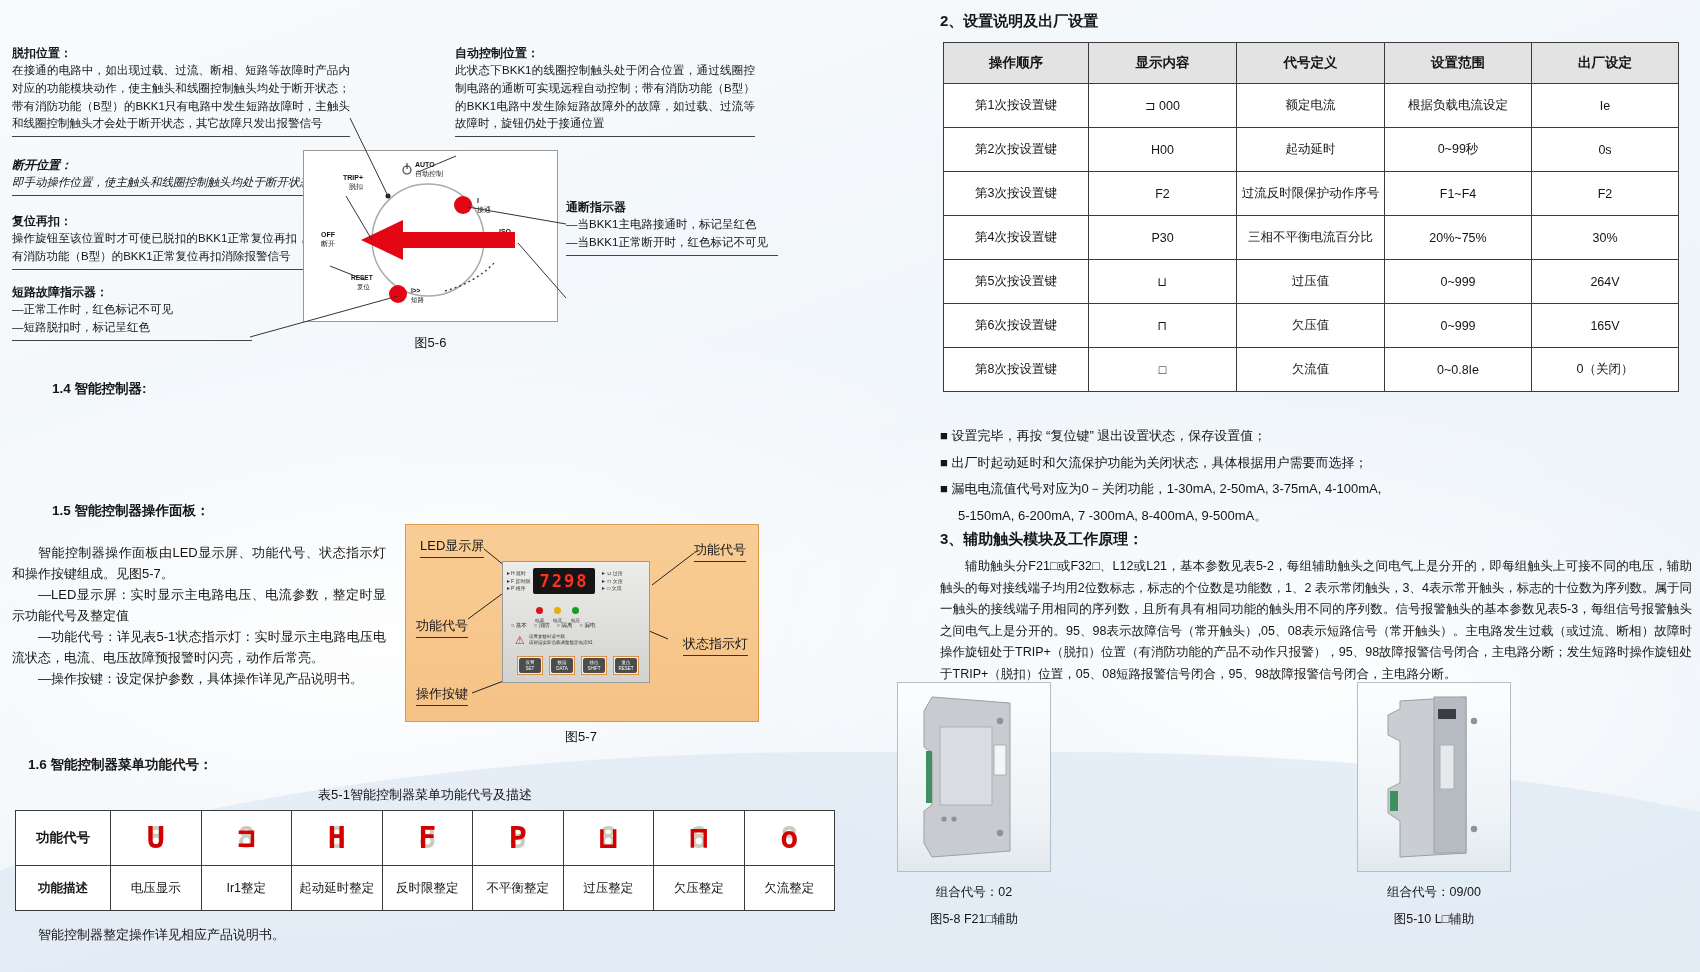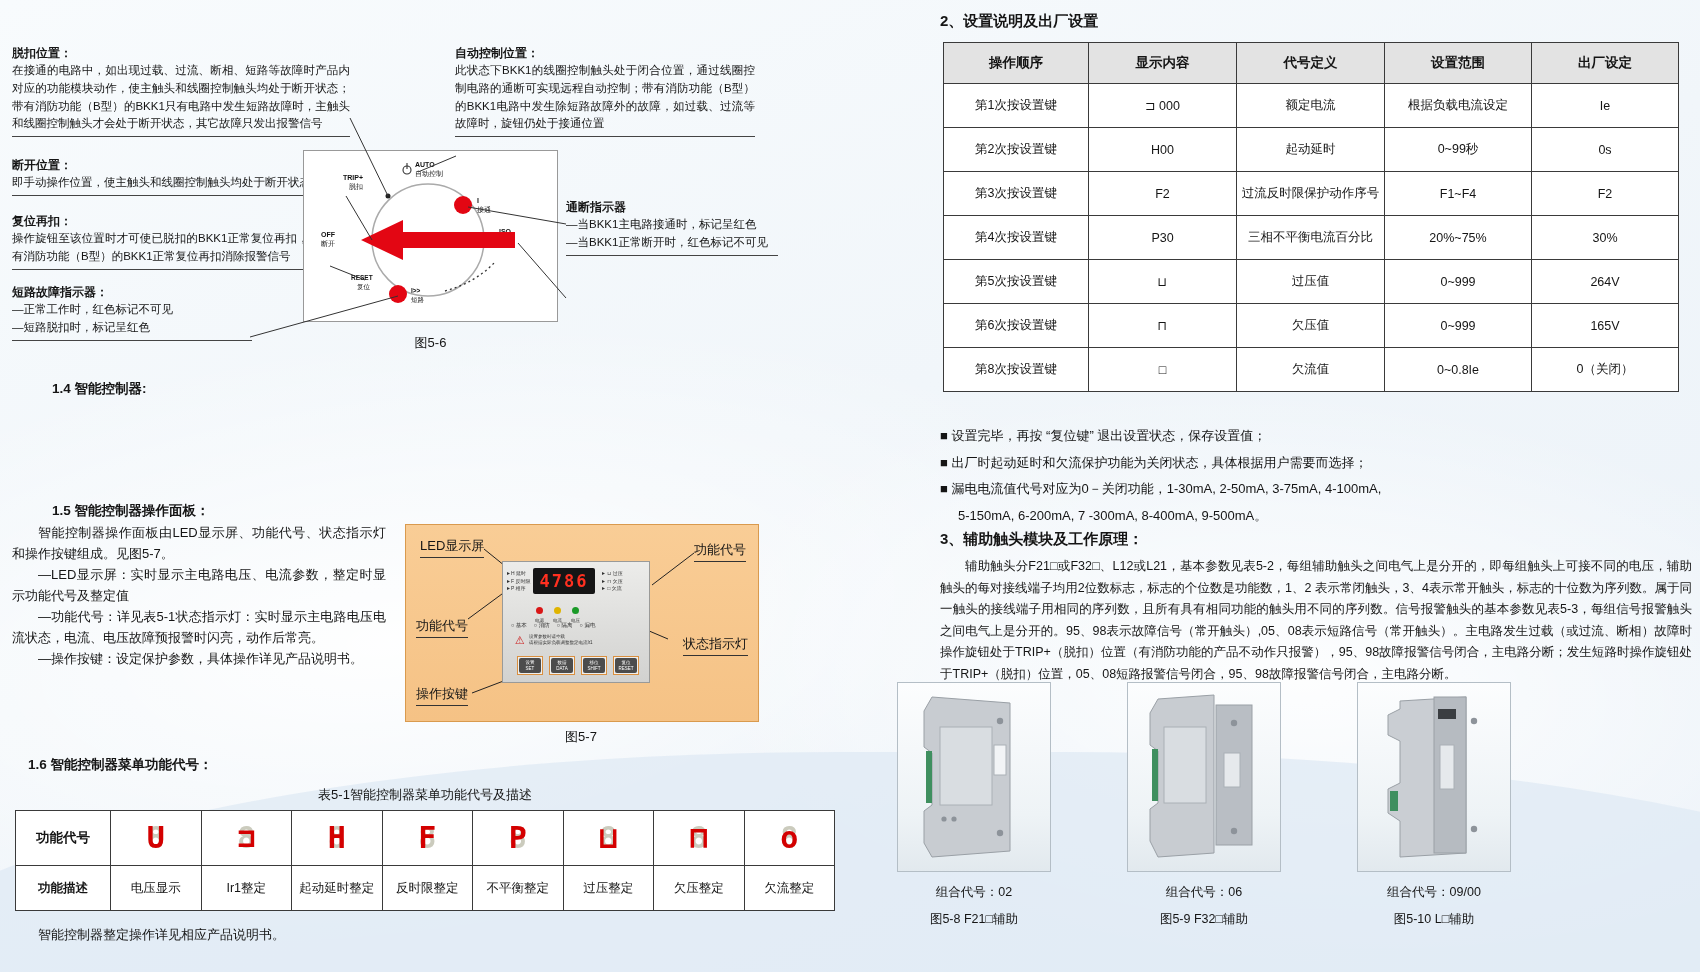--- a/index.html
+++ b/index.html
@@ -83,21 +83,21 @@
   <div class="wave wave-b"></div>
 
   <div class="abs z callout" style="left:12px;top:44px;width:338px;">
     <div class="callout-title">脱扣位置：</div>
     <div class="callout-body">在接通的电路中，如出现过载、过流、断相、短路等故障时产品内对应的功能模块动作，使主触头和线圈控制触头均处于断开状态；带有消防功能（B型）的BKK1只有电路中发生短路故障时，主触头和线圈控制触头才会处于断开状态，其它故障只发出报警信号</div>
   </div>
   <div class="abs z callout" style="left:455px;top:44px;width:300px;">
     <div class="callout-title">自动控制位置：</div>
     <div class="callout-body">此状态下BKK1的线圈控制触头处于闭合位置，通过线圈控制电路的通断可实现远程自动控制；带有消防功能（B型）的BKK1电路中发生除短路故障外的故障，如过载、过流等故障时，旋钮仍处于接通位置</div>
   </div>
-  <div class="abs z callout" style="left:12px;top:156px;width:336px;">
+  <div class="abs z callout" style="left:12px;top:156px;width:336px;font-style:italic;">
     <div class="callout-title">断开位置：</div>
     <div class="callout-body">即手动操作位置，使主触头和线圈控制触头均处于断开状态</div>
   </div>
   <div class="abs z callout" style="left:12px;top:212px;width:320px;">
     <div class="callout-title">复位再扣：</div>
     <div class="callout-body">操作旋钮至该位置时才可使已脱扣的BKK1正常复位再扣，使带有消防功能（B型）的BKK1正常复位再扣消除报警信号</div>
   </div>
   <div class="abs z callout" style="left:12px;top:283px;width:240px;">
     <div class="callout-title">短路故障指示器：</div>
     <div class="callout-body">—正常工作时，红色标记不可见
@@ -147,21 +147,21 @@
     <line x1="456" y1="116" x2="418" y2="132"></line>
     <line x1="468" y1="167" x2="566" y2="184"></line>
     <line x1="518" y1="203" x2="566" y2="258"></line>
   </svg>
 
   <div class="abs z caption" style="left:303px;top:334px;width:255px;">图5-6</div>
 
   <div class="abs z h-sec" style="left:52px;top:380px;">1.4 智能控制器:</div>
 
   <div class="abs z h-sec" style="left:52px;top:502px;">1.5 智能控制器操作面板：</div>
-  <div class="abs z" style="left:12px;top:522px;width:374px;">
+  <div class="abs z" style="left:12px;top:542px;width:374px;">
     <p class="para">智能控制器操作面板由LED显示屏、功能代号、状态指示灯和操作按键组成。见图5-7。</p>
     <p class="para">—LED显示屏：实时显示主电路电压、电流参数，整定时显示功能代号及整定值</p>
     <p class="para">—功能代号：详见表5-1状态指示灯：实时显示主电路电压电流状态，电流、电压故障预报警时闪亮，动作后常亮。</p>
     <p class="para">—操作按键：设定保护参数，具体操作详见产品说明书。</p>
   </div>
 
   <div class="abs z fig57" style="left:405px;top:524px;width:352px;height:196px;">
     <div class="lbl" style="left:14px;top:12px;">LED显示屏</div>
     <div class="lbl" style="right:12px;top:16px;">功能代号</div>
     <div class="lbl" style="left:10px;top:92px;">功能代号</div>
@@ -175,21 +175,21 @@
         <line x1="262" y1="114" x2="182" y2="80"></line>
         <line x1="66" y1="168" x2="108" y2="152"></line>
       </g>
     </svg>
     <div class="panel-inner" style="left:96px;top:36px;width:146px;height:120px;">
       <div class="abs" style="left:3px;top:8px;">
         <div class="ind">►H 延时</div>
         <div class="ind">►F 反时限</div>
         <div class="ind">►P 相序</div>
       </div>
-      <div class="lcd" style="left:30px;top:6px;width:62px;height:26px;">4786</div>
+      <div class="lcd" style="left:30px;top:6px;width:62px;height:26px;">7298</div>
       <div class="abs" style="left:98px;top:8px;">
         <div class="ind">► ⊔ 过压</div>
         <div class="ind">► ⊓ 欠压</div>
         <div class="ind">► □ 欠流</div>
       </div>
       <div class="abs" style="left:32px;top:38px;display:flex;gap:9px;">
         <div style="text-align:center;">
           <span class="leddot" style="background:#d91616;"></span>
           <div class="ledlab">电源</div>
         </div>
@@ -367,35 +367,20 @@
           <circle cx="86" cy="140" r="3.2" fill="#8d939a"></circle>
         <circle cx="30" cy="126" r="2.6" fill="#8d939a"></circle>
           <circle cx="40" cy="126" r="2.6" fill="#8d939a"></circle>
         <rect x="80" y="52" width="12" height="30" fill="#f2f4f6" stroke="#aab0b6"></rect>
       </svg>
     </div>
     <div class="prodcode">组合代号：02</div>
     <div class="prodcap">图5-8  F21□辅助</div>
   </div>
 
-  <div class="abs z prodfig" style="left:1102px;top:682px;">
-    <div class="prodbox">
-      <svg width="120" height="168" viewBox="0 0 120 168">
-        <polygon points="14,6 70,2 70,160 14,164 6,148 6,116 14,110 14,58 6,52 6,20" fill="#c8ccd1" stroke="#9aa0a6"></polygon>
-        <rect x="72" y="12" width="36" height="140" fill="#b9bec4" stroke="#9aa0a6"></rect>
-        <rect x="20" y="34" width="42" height="76" fill="#d9dde1" stroke="#aab0b6"></rect>
-        <rect x="8" y="56" width="6" height="52" fill="#3f8f5f"></rect>
-        <circle cx="90" cy="30" r="3.2" fill="#8d939a"></circle>
-          <circle cx="90" cy="138" r="3.2" fill="#8d939a"></circle>
-        <rect x="80" y="60" width="16" height="34" fill="#e6e9ec" stroke="#aab0b6"></rect>
-      </svg>
-    </div>
-    <div class="prodcode">组合代号：06</div>
-    <div class="prodcap">图5-9  F32□辅助</div>
-  </div>
 
   <div class="abs z prodfig" style="left:1332px;top:682px;">
     <div class="prodbox">
       <svg width="120" height="168" viewBox="0 0 120 168">
         <polygon points="26,8 92,4 92,160 26,164 26,128 14,120 14,96 26,90 26,48 14,42 14,22 26,16" fill="#caced3" stroke="#9aa0a6"></polygon>
         <rect x="60" y="4" width="32" height="156" fill="#b6bbc1" stroke="#9aa0a6"></rect>
         <rect x="64" y="16" width="18" height="10" fill="#3a3d41"></rect>
         <rect x="66" y="52" width="14" height="44" fill="#e6e9ec" stroke="#aab0b6"></rect>
         <rect x="16" y="98" width="8" height="20" fill="#3f8f5f"></rect>
         <circle cx="100" cy="28" r="3.2" fill="#8d939a"></circle>

